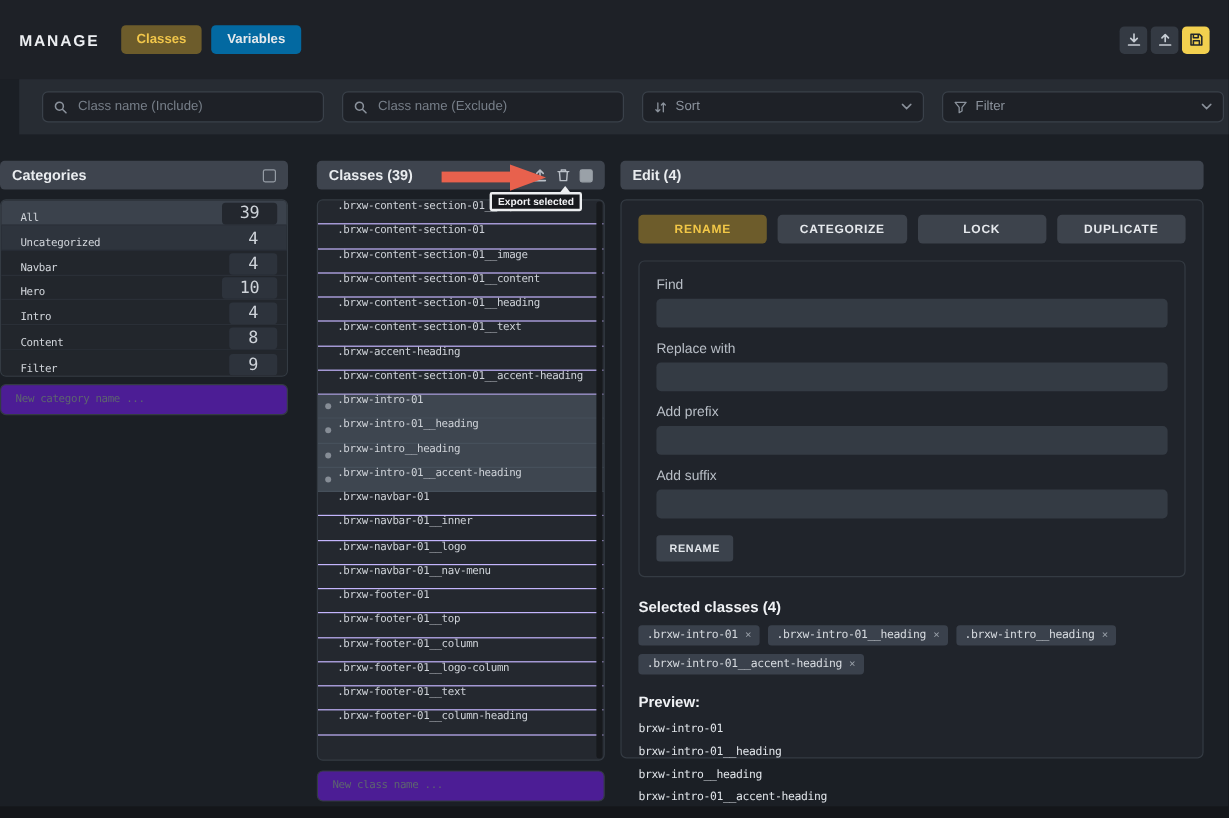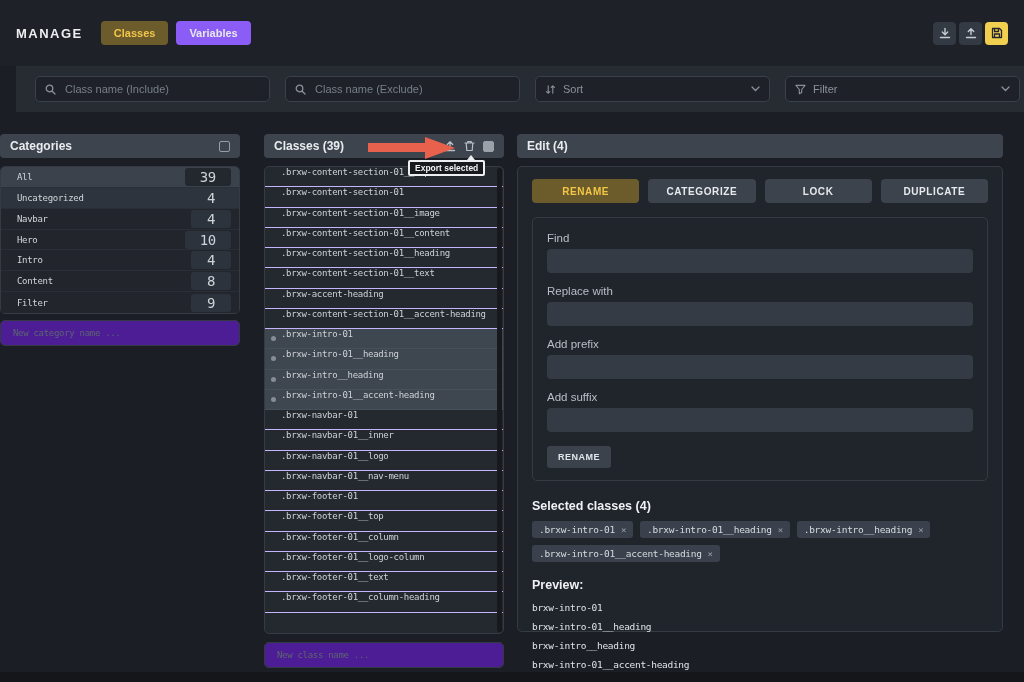--- a/index.html
+++ b/index.html
@@ -6,21 +6,21 @@
   .app{position:relative;width:1024px;height:682px;overflow:hidden;background:#1b1f25;
        font-family:"Liberation Sans",sans-serif;color:#e8ebee;}
   .mono{font-family:"DejaVu Sans Mono",monospace;}
 
   
   .topbar{position:absolute;top:0;left:0;width:100%;height:66px;background:#1e2127;
           display:flex;align-items:center;padding:0 16px;box-sizing:border-box;}
   .brand{font-size:13px;font-weight:bold;letter-spacing:1.5px;color:#eceef1;margin-right:18px;}
   .top-tabs{display:flex;gap:8px;}
   .ttab{border:none;border-radius:4px;padding:6px 13px;font-size:11px;font-weight:bold;
-        font-family:"Liberation Sans",sans-serif;background:#8b5cf6;color:#e6e9ec;cursor:pointer;}
+        font-family:"Liberation Sans",sans-serif;background:#0369a1;color:#e6e9ec;cursor:pointer;}
   .ttab.active{background:#6d5c2b;color:#f1c64a;}
   .top-actions{margin-left:auto;display:flex;gap:3px;}
   .icon-btn{width:23px;height:23px;border:none;border-radius:4px;background:#343a43;color:#c6ccd3;
             display:flex;align-items:center;justify-content:center;cursor:pointer;padding:0;}
   .icon-btn.save{background:#f2d04f;color:#22262c;}
 
   
   .filterband{position:absolute;top:66px;left:16px;width:100%;height:46px;background:#272c33;
               display:flex;align-items:center;gap:15px;padding:0 19px;box-sizing:border-box;}
   .fbox{width:235px;height:26px;background:#1e2127;border:1px solid #3a414a;border-radius:5px;
@@ -33,21 +33,21 @@
 
   
   .panel-head{height:24px;background:#3e444e;border-radius:4px;display:flex;align-items:center;
               padding:0 10px;box-sizing:border-box;font-size:12px;font-weight:bold;color:#e9ecef;}
   .col{position:absolute;top:134px;}
   #col-categories{left:0;width:240px;}
   #col-classes{left:264px;width:240px;}
   #col-edit{left:517px;width:486px;}
 
   .listbox{margin-top:8px;border:1px solid #343b43;border-radius:5px;overflow:hidden;background:#22262c;}
-  .cat-row{height:20.86px;display:flex;align-items:center;padding:0 8px 0 16px;box-sizing:border-box;
+  .cat-row{height:20.86px;display:flex;align-items:flex-end;padding:0 8px 0 16px;box-sizing:border-box;
            border-bottom:1px solid #2a2f37;background:#22262c;cursor:pointer;gap:30px;}
   .cat-row:last-child{border-bottom:none;}
   .cat-row.selected{background:#3b424c;}
   .cat-row.highlight{background:#2e343d;}
   .cat-label{font-size:9px;letter-spacing:-0.3px;color:#d2d6dc;}
   .badge{margin-left:auto;font-size:14px;letter-spacing:-0.3px;color:#ced3d9;background:#2d333c;
          border-radius:3px;padding:1px 15px;min-width:10px;text-align:center;}
   .cat-row.selected .badge{background:#23272e;}
   .badge.plain{background:transparent;}
 

